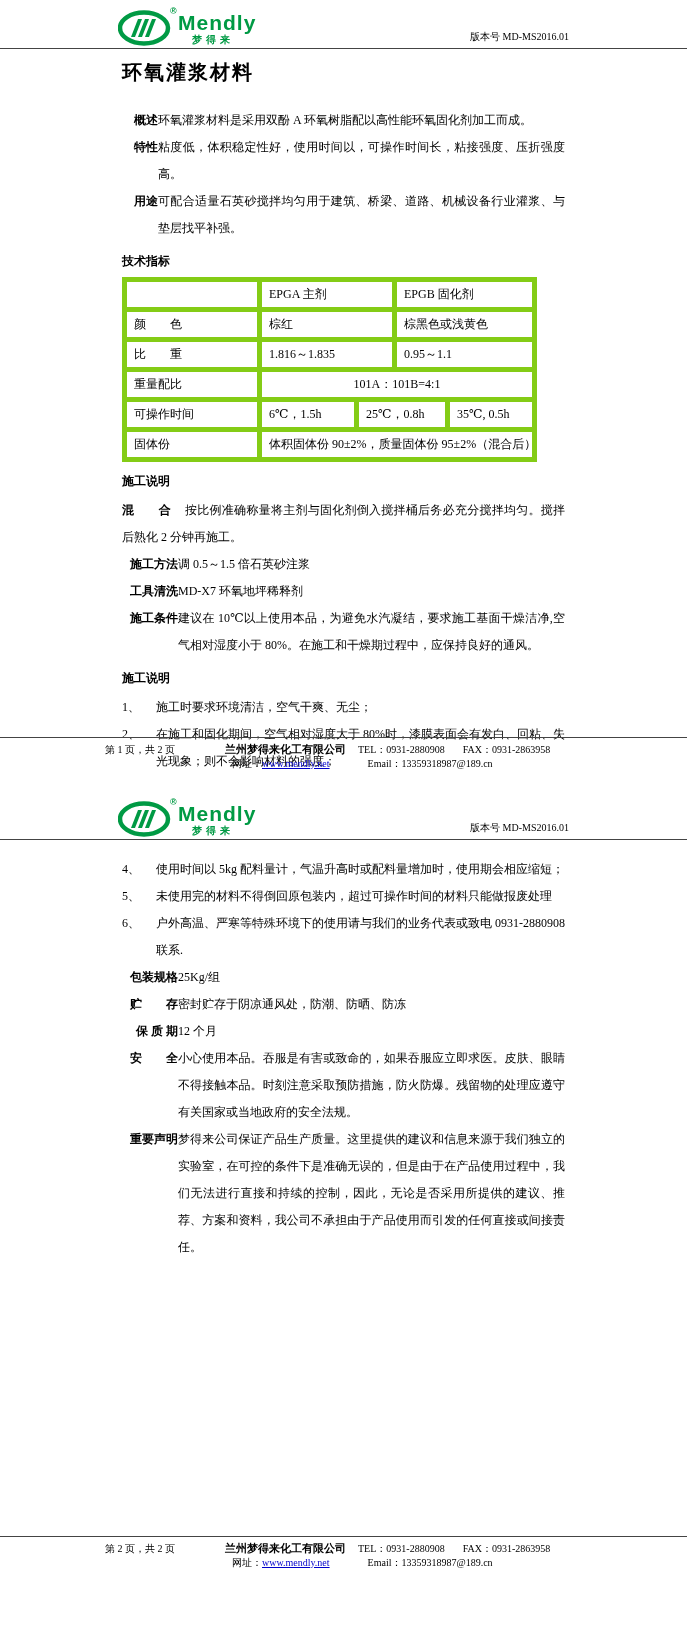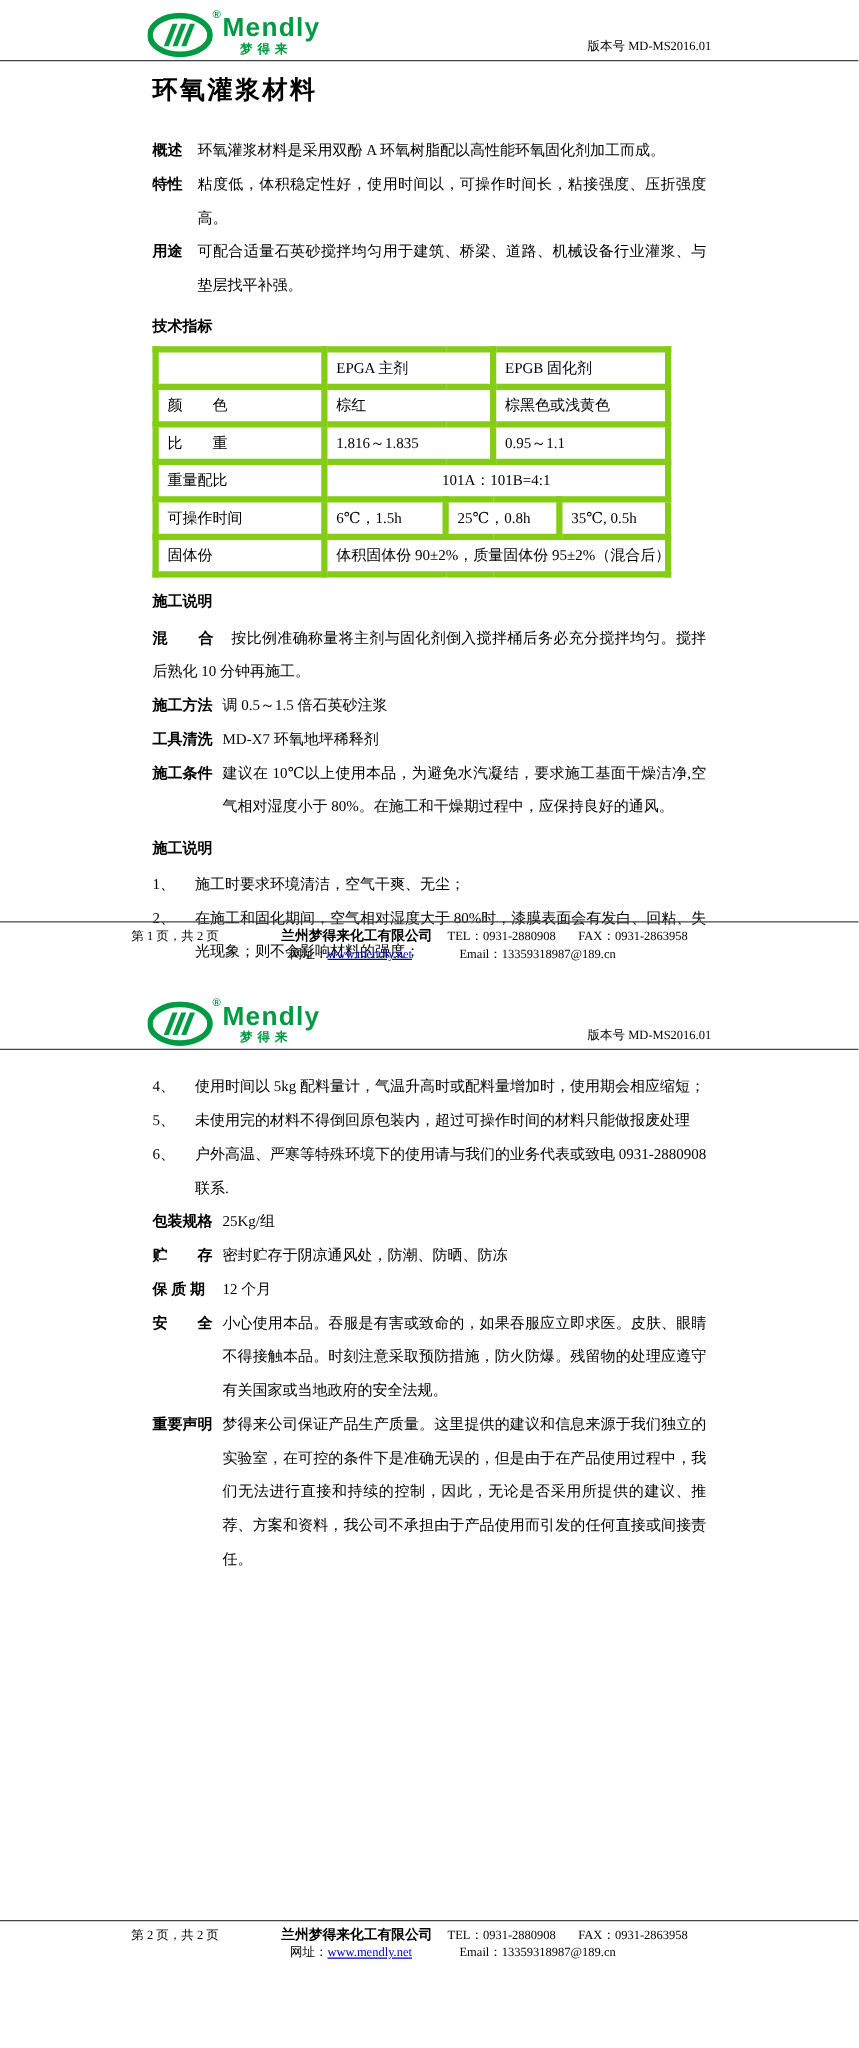--- a/index.html
+++ b/index.html
@@ -34,21 +34,21 @@
   .version{font-size:10px;color:#000;padding-bottom:2px;}
   .header-rule{border-top:1.5px solid #444;width:100%;height:0;}
 
   
   .content{padding-left:122px;width:443px;font-size:12px;line-height:27px;}
   .doc-title{
     font-size:20px;font-weight:bold;letter-spacing:2px;
     margin:10px 0 22px 0;line-height:1.3;
   }
   .para{display:flex;margin:0;}
-  .para .lbl{font-weight:bold;flex:none;width:36px;white-space:pre;}
+  .para .lbl{font-weight:bold;flex:none;width:36px;white-space:pre;text-align:right;}
   .para .lbl-wide{width:56px;}
   .para .txt{flex:1;text-align:justify;}
   .sec-heading{font-weight:bold;margin:6px 0 2px 0;}
   .mix-para{text-align:justify;}
   .mix-para .lbl-inline{font-weight:bold;white-space:pre;margin-right:14px;}
   .num-item{display:flex;}
   .num-item .no{flex:none;width:34px;}
   .num-item .txt{flex:1;text-align:justify;}
 
   
@@ -152,21 +152,21 @@
       <tr>
         <td class="lblcell">固体份</td>
         <td colspan="4">体积固体份 90±2%，质量固体份 95±2%（混合后）</td>
       </tr>
     </tbody>
       </table>
 
     <div class="sec-heading">施工说明</div>
 
     <div class="mix-para">
-      <span class="lbl-inline">混　　合</span><span>按比例准确称量将主剂与固化剂倒入搅拌桶后务必充分搅拌均匀。搅拌后熟化 10 分钟再施工。</span>
+      <span class="lbl-inline">混　　合</span><span>按比例准确称量将主剂与固化剂倒入搅拌桶后务必充分搅拌均匀。搅拌后熟化 2 分钟再施工。</span>
     </div>
 
     <div class="para">
       <span class="lbl lbl-wide">施工方法</span>
       <span class="txt">调 0.5～1.5 倍石英砂注浆</span>
     </div>
     <div class="para">
       <span class="lbl lbl-wide">工具清洗</span>
       <span class="txt">MD-X7 环氧地坪稀释剂</span>
     </div>

